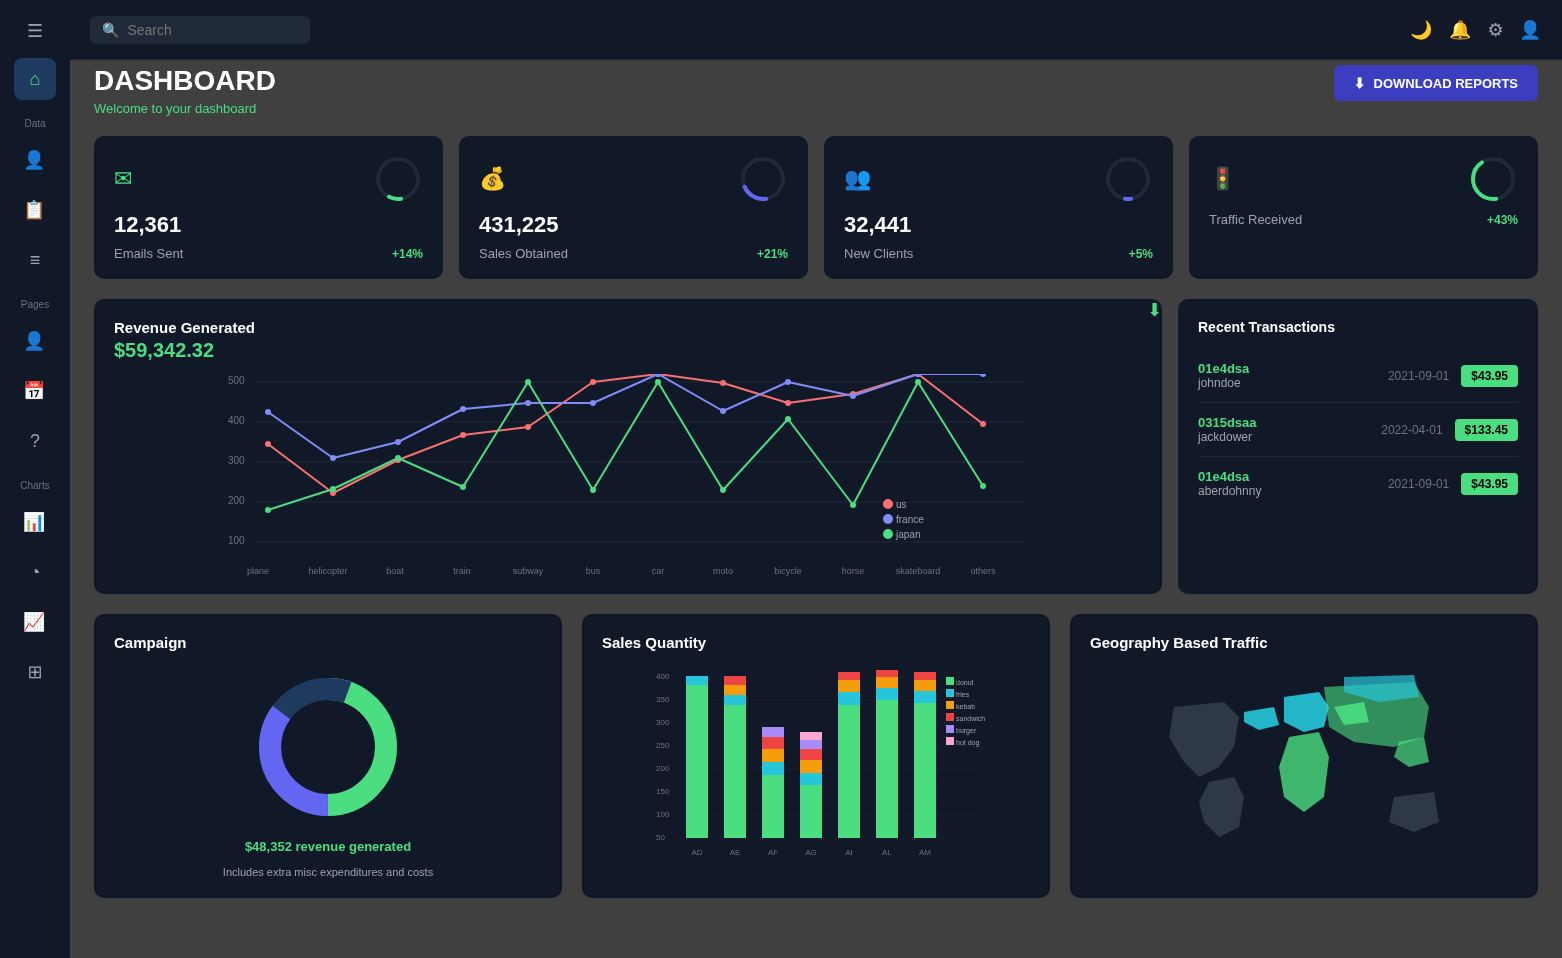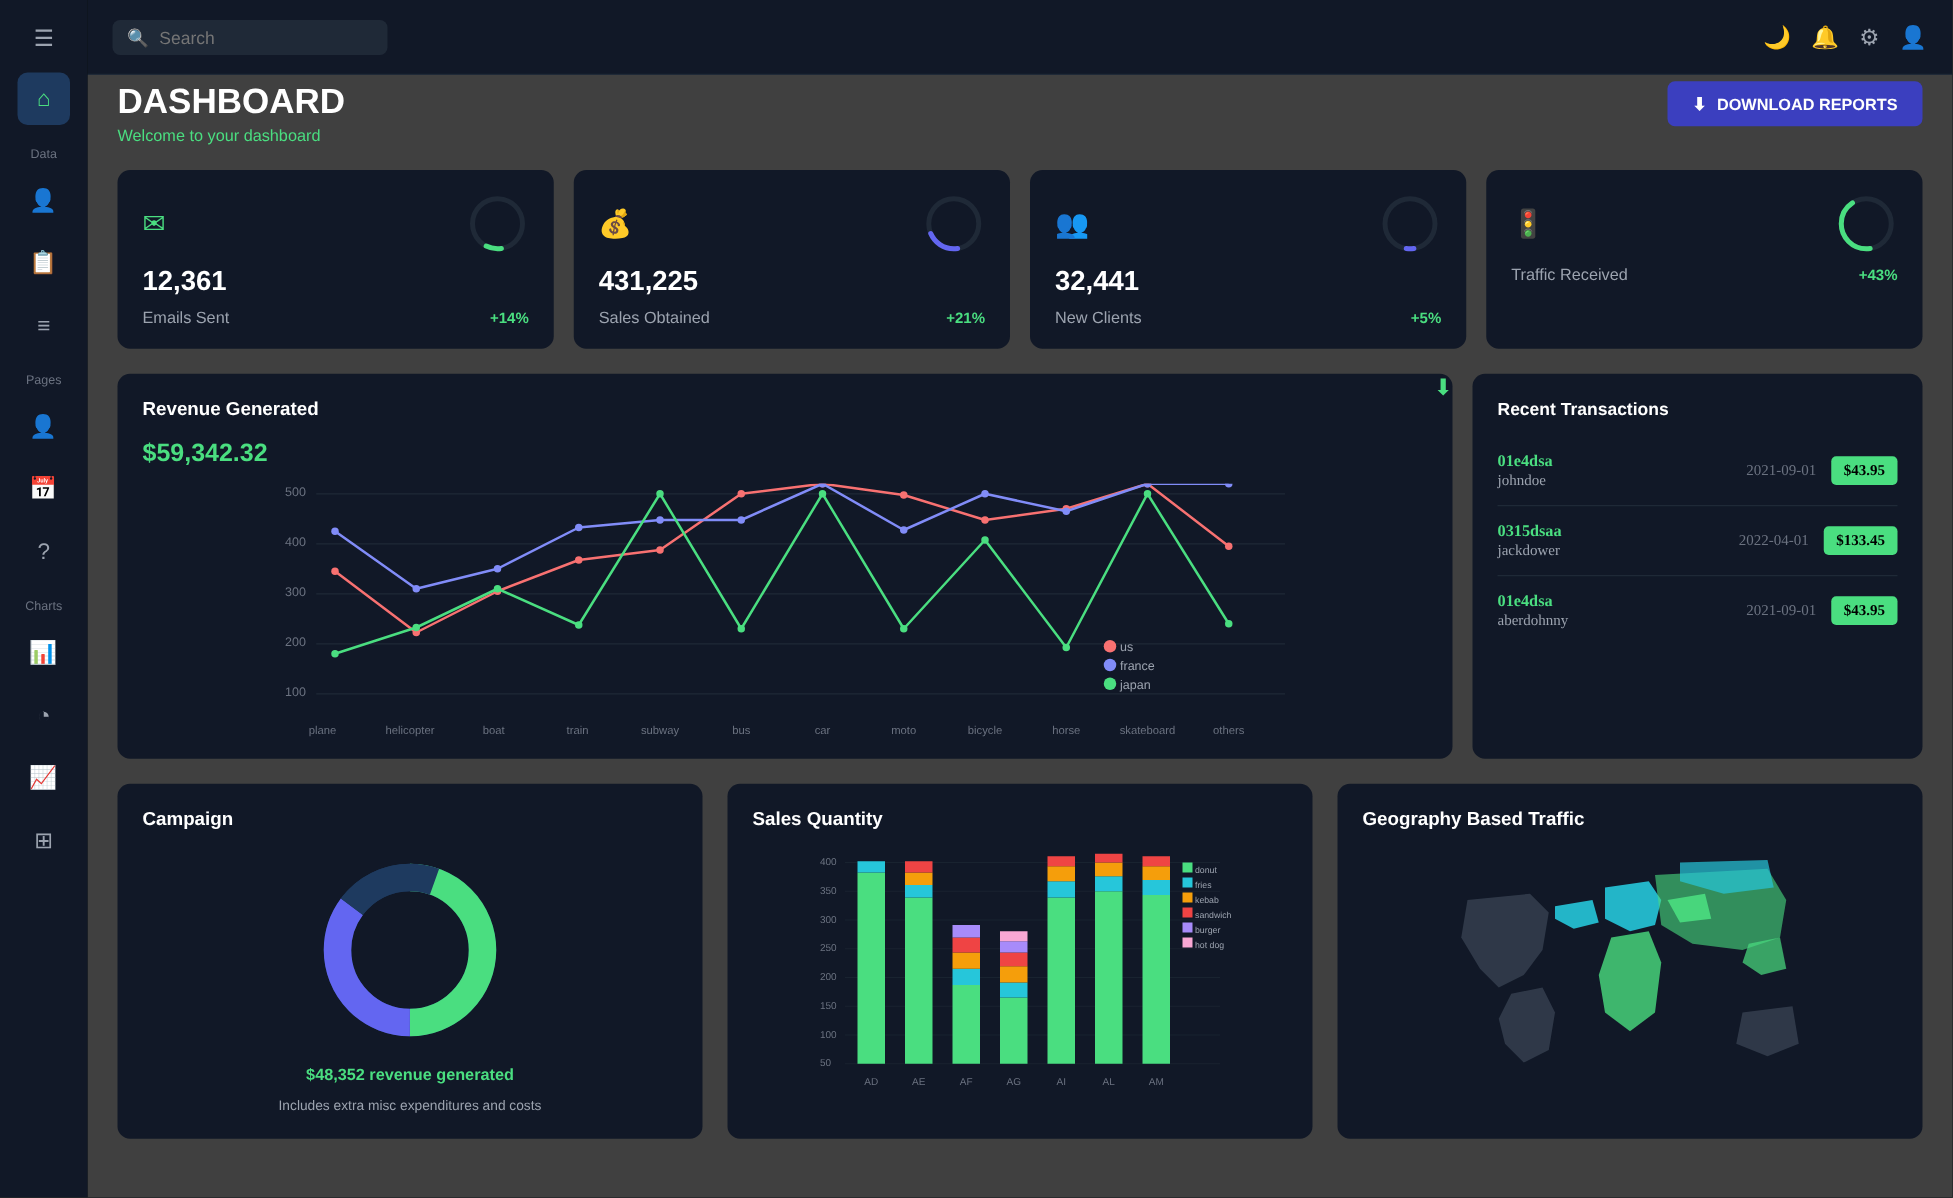--- a/index.html
+++ b/index.html
@@ -149,35 +149,34 @@
       display: grid;
       grid-template-columns: 1fr 360px;
       gap: 16px;
       margin-bottom: 20px;
     }
     .chart-card {
       background: #111827;
       border-radius: 10px;
       padding: 20px;
     }
-    .chart-title { font-size: 15px; font-weight: 600; color: #fff; margin-bottom: 16px; }
+    .chart-title { font-size: 15px; font-weight: 600; color: #fff; margin-bottom: 3px; }
     .chart-value { color: #4ade80; font-size: 20px; font-weight: 700; margin-bottom: 12px; }
 
     
     .line-chart-wrapper { position: relative; width: 100%; height: 200px; }
 
     
     .transactions-title { font-size: 14px; font-weight: 600; color: #fff; margin-bottom: 14px; }
     .transaction-item {
       display: flex;
       align-items: center;
       padding: 12px 0;
       border-bottom: 1px solid #1f2937;
       gap: 12px;
-      font-family: Liberation Serif, serif;
     }
     .transaction-item:last-child { border-bottom: none; }
     .transaction-info { flex: 1; }
     .transaction-id { color: #4ade80; font-size: 13px; font-weight: 600; }
     .transaction-user { color: #9ca3af; font-size: 12px; }
     .transaction-date { color: #6b7280; font-size: 12px; }
     .transaction-amount {
       background: #4ade80;
       color: #000;
       padding: 4px 10px;

